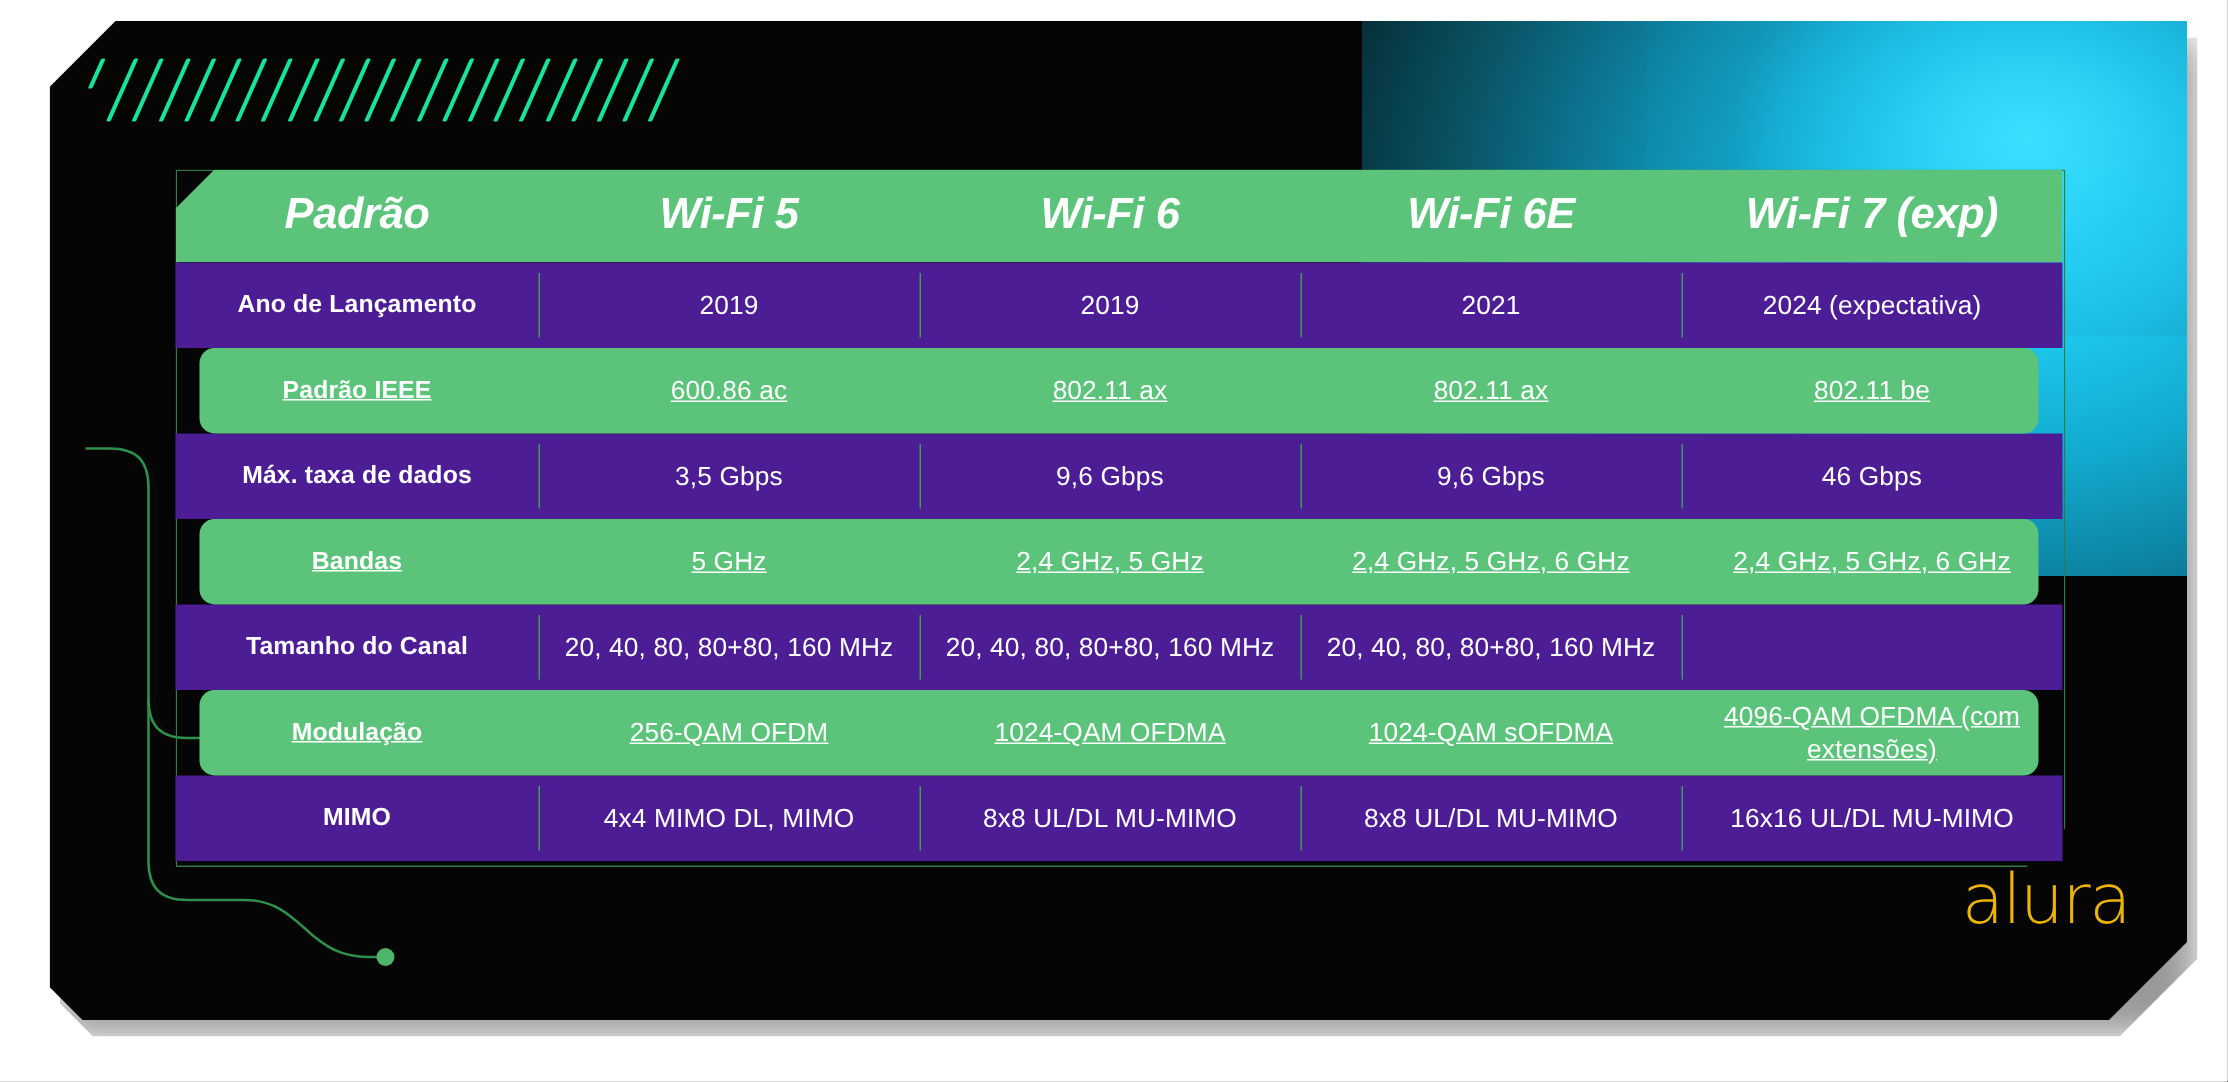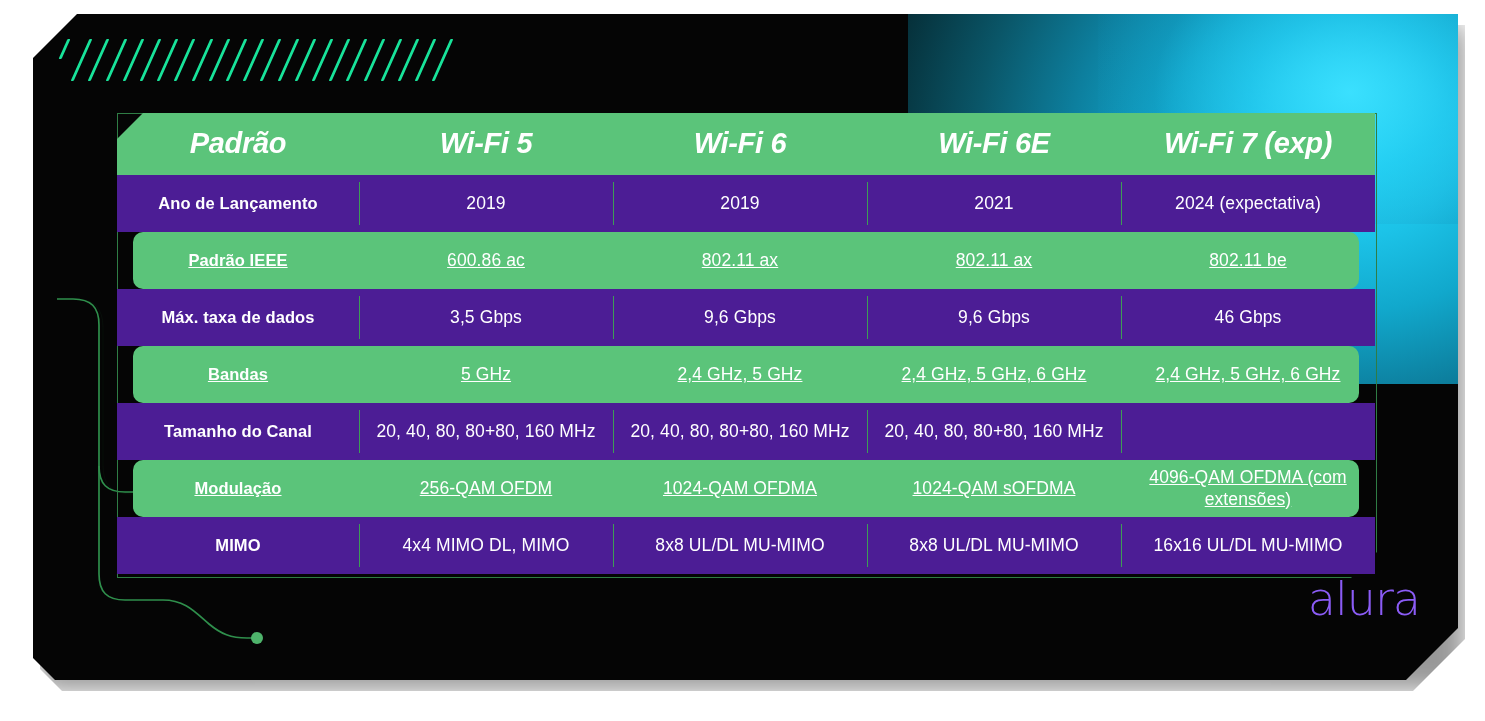--- a/index.html
+++ b/index.html
@@ -85,21 +85,21 @@
 
   
   .divider{
     position:absolute;top:7px;bottom:7px;width:1.4px;background:#3e9c57;z-index:3;
   }
   .d1{left:242px;} .d2{left:496px;} .d3{left:750px;} .d4{left:1004px;}
 
   
   .alura{
     position:absolute;right:38px;bottom:58px;
-    color:#8b5cf6;font-size:46px;line-height:1;letter-spacing:-1px;
+    color:#eab308;font-size:46px;line-height:1;letter-spacing:-1px;
     font-family:"DejaVu Sans",sans-serif;font-weight:300;
   }
 </style>
 </head>
 <body>
 
 <div id="stage">
 
   <div class="card-shadow"></div>
 

